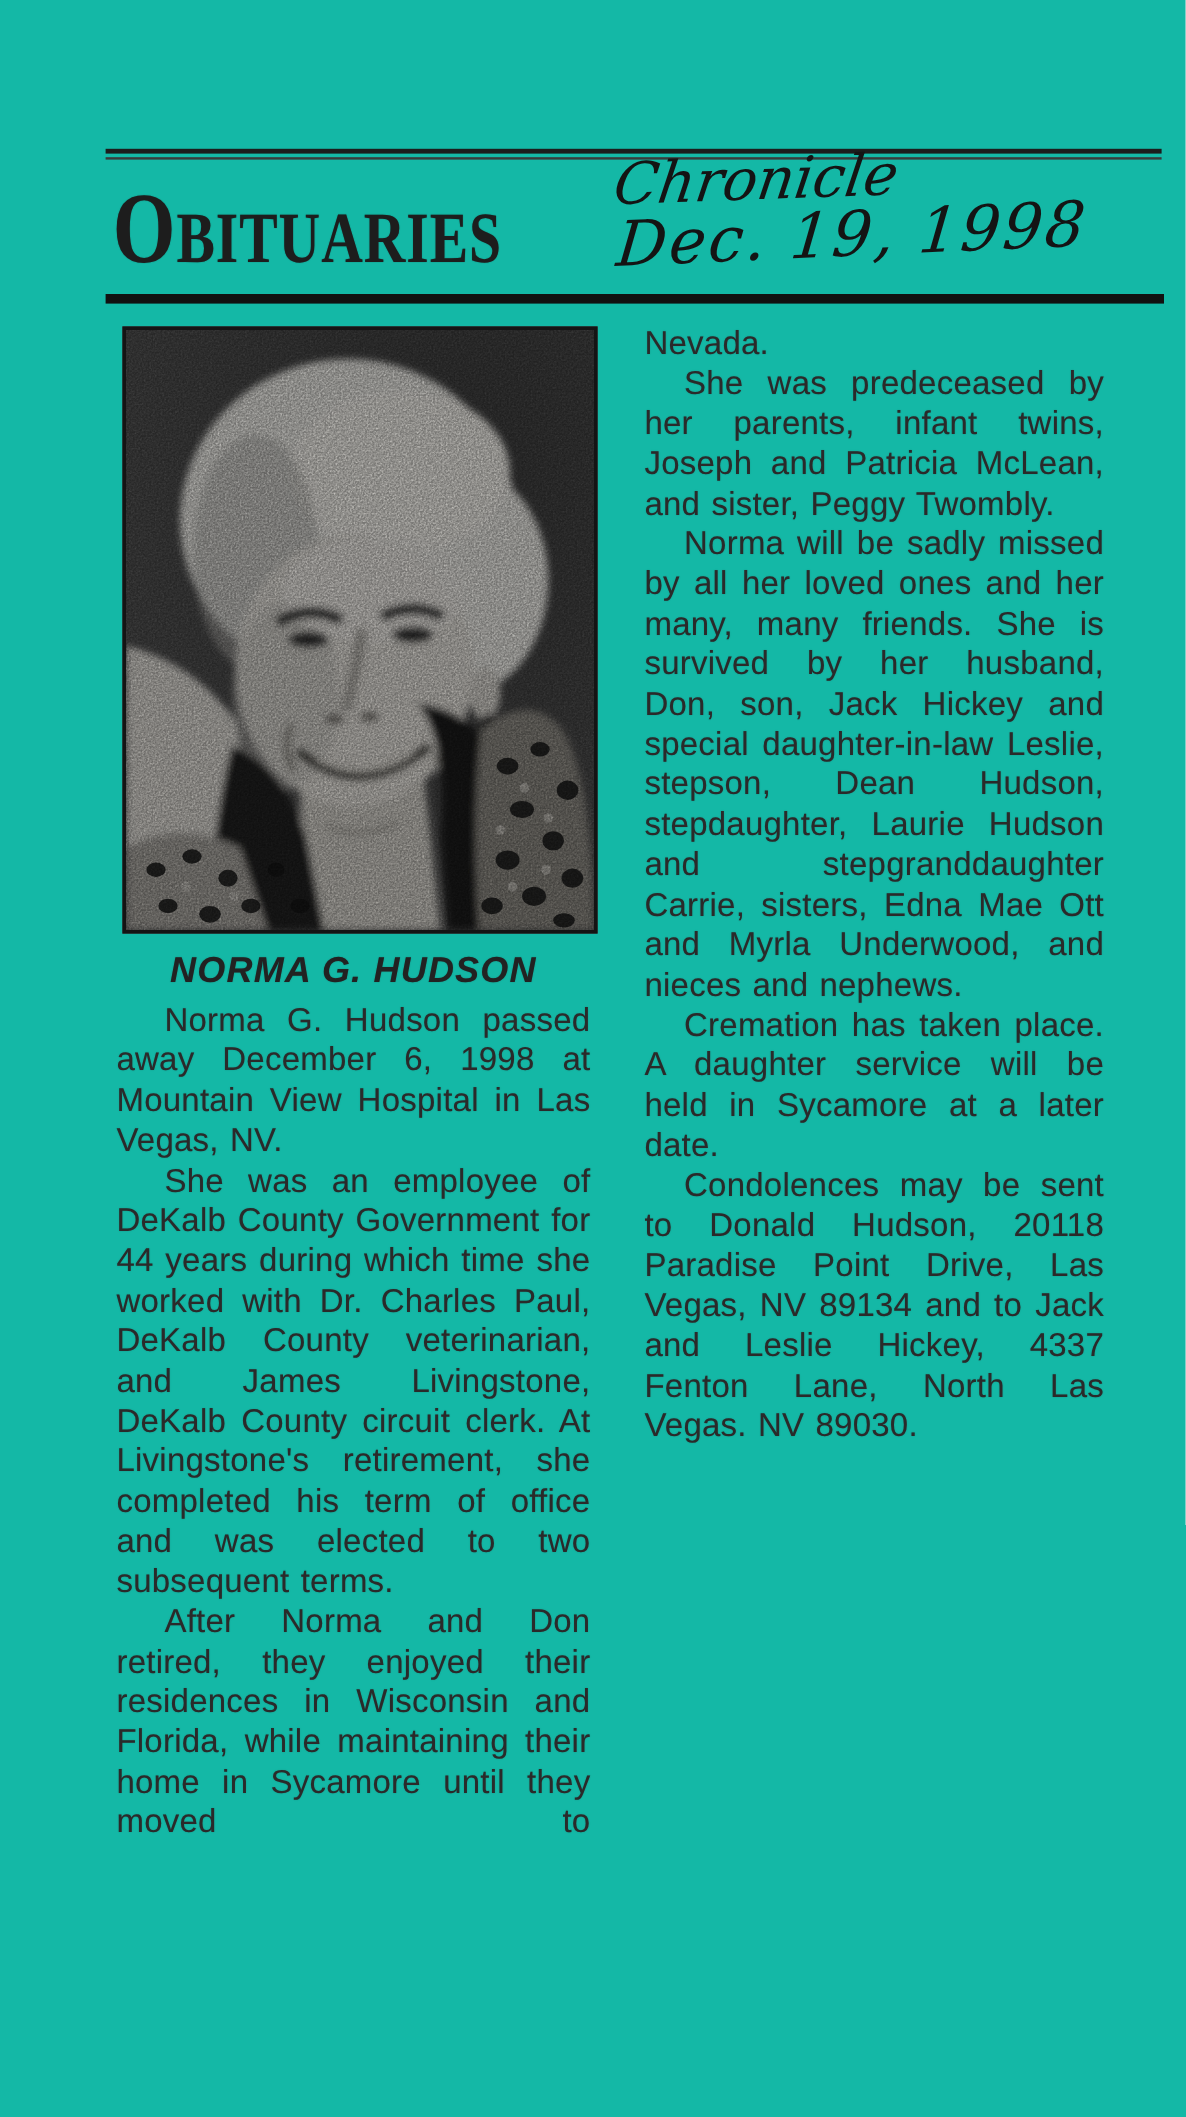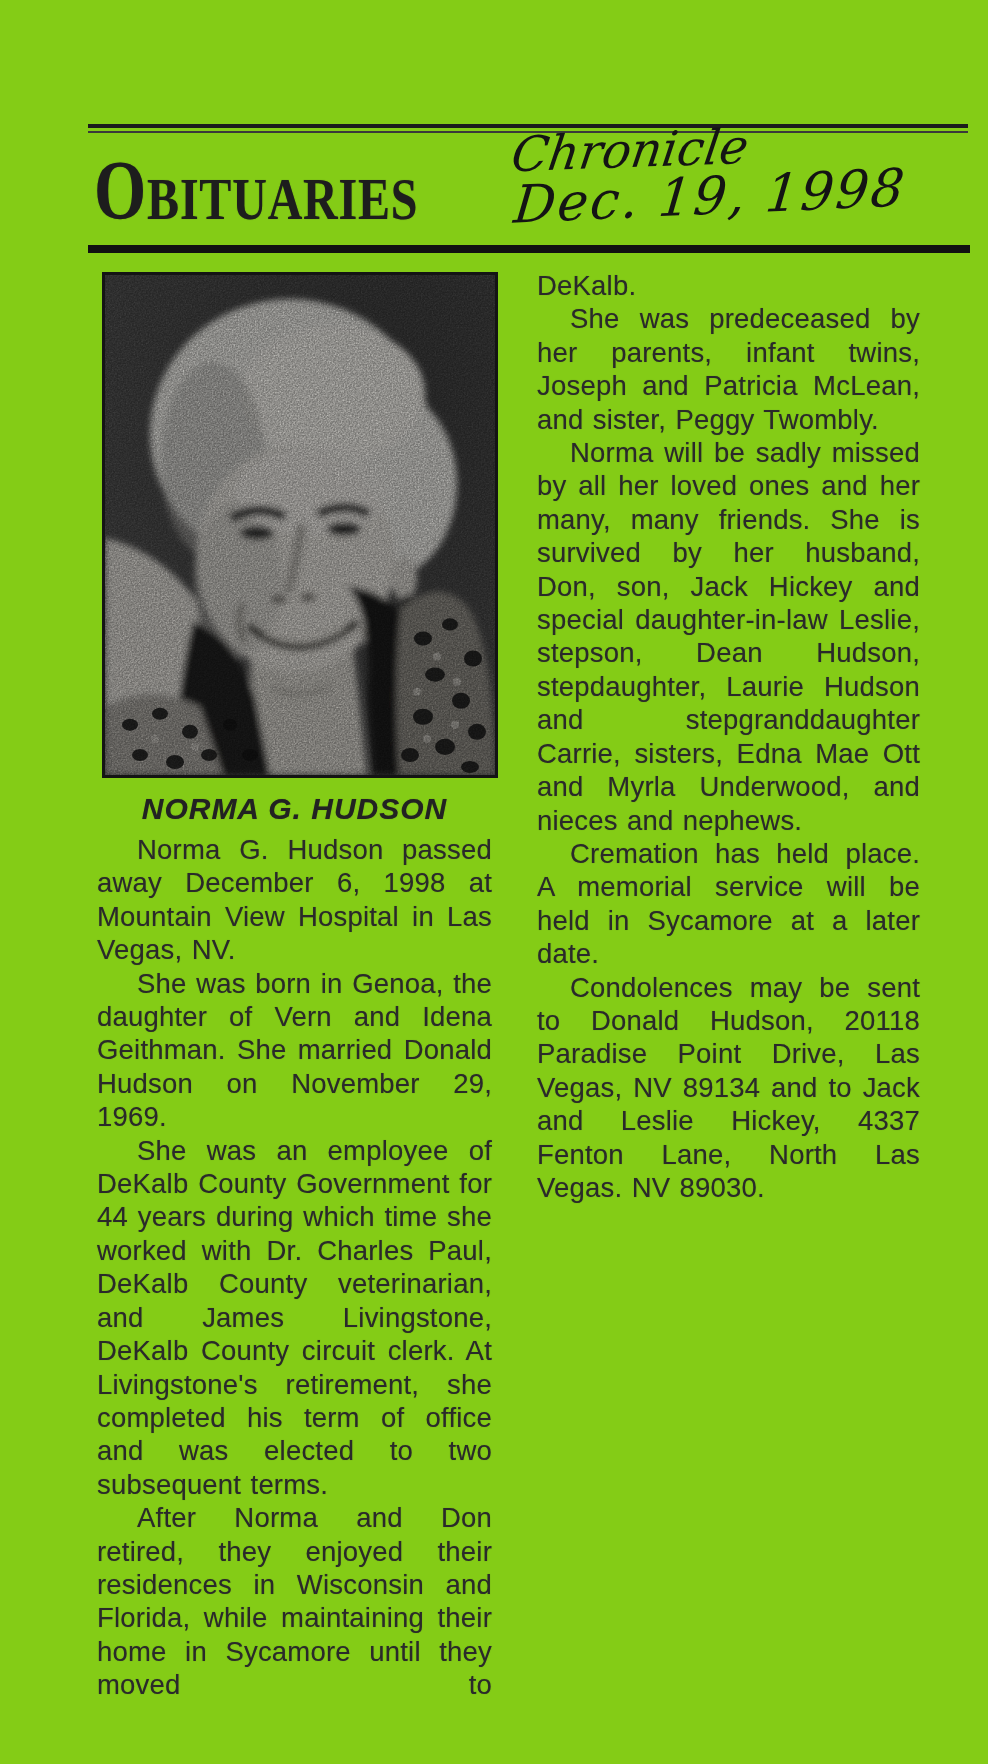--- a/index.html
+++ b/index.html
@@ -1,18 +1,18 @@
 <!DOCTYPE html>
 <html><head>
 <meta charset="utf-8">
 <style>
   html,body{margin:0;padding:0;background:#e8e8e6;}
   .page{
     position:relative;width:988px;height:1764px;margin:0 auto;
-    background:#84cc16;overflow:hidden;
+    background:#14b8a6;overflow:hidden;
     font-family:"Liberation Sans",sans-serif;color:#282828;
   }
   
   .rule{position:absolute;background:#1c1c1c;}
   .rule-top-main{left:88px;top:124px;width:880px;height:4px;}
   .rule-top-thin{left:88px;top:131px;width:880px;height:2px;background:#3a3a3a;}
   .rule-thick{left:88px;top:245px;width:882px;height:8px;background:#111;}
   
   .section-title{
     position:absolute;left:94px;top:158px;margin:0;
@@ -164,26 +164,25 @@
       </g>
 
       <rect width="390" height="498" filter="url(#grain)" opacity=".5"></rect>
     </svg>
   </figure>
 
   <h2 class="headline">NORMA G. HUDSON</h2>
 
   <div class="col col-left">
       <p class="para">Norma G. Hudson passed away December 6, 1998 at Mountain View Hospital in Las Vegas, NV.</p>
-      <p class="para">She was born in Genoa, the daughter of Vern and Idena Geithman. She married Donald Hudson on November 29, 1969.</p>
       <p class="para">She was an employee of DeKalb County Government for 44 years during which time she worked with Dr. Charles Paul, DeKalb County veterinarian, and James Livingstone, DeKalb County circuit clerk. At Livingstone's retirement, she completed his term of office and was elected to two subsequent terms.</p>
       <p class="para">After Norma and Don retired, they enjoyed their residences in Wisconsin and Florida, while maintaining their home in Sycamore until they moved to</p>
     </div>
 
   <div class="col col-right">
-      <p class="para no-indent">DeKalb.</p>
+      <p class="para no-indent">Nevada.</p>
       <p class="para">She was predeceased by her parents, infant twins, Joseph and Patricia McLean, and sister, Peggy Twombly.</p>
       <p class="para">Norma will be sadly missed by all her loved ones and her many, many friends. She is survived by her husband, Don, son, Jack Hickey and special daughter-in-law Leslie, stepson, Dean Hudson, stepdaughter, Laurie Hudson and stepgranddaughter Carrie, sisters, Edna Mae Ott and Myrla Underwood, and nieces and nephews.</p>
-      <p class="para">Cremation has held place. A memorial service will be held in Sycamore at a later date.</p>
+      <p class="para">Cremation has taken place. A daughter service will be held in Sycamore at a later date.</p>
       <p class="para">Condolences may be sent to Donald Hudson, 20118 Paradise Point Drive, Las Vegas, NV 89134 and to Jack and Leslie Hickey, 4337 Fenton Lane, North Las Vegas. NV 89030.</p>
     </div>
 
 </div>
 
 </body></html>

